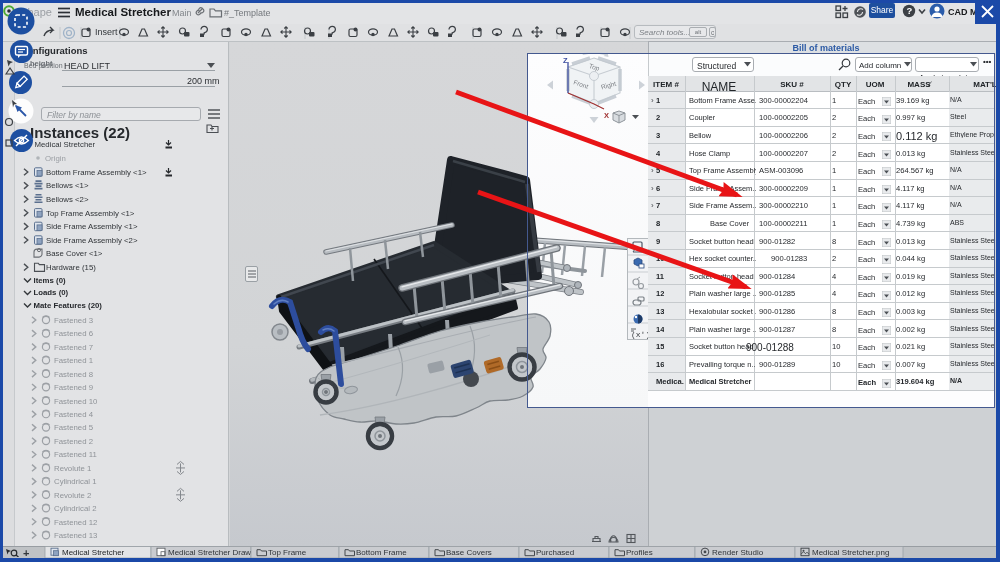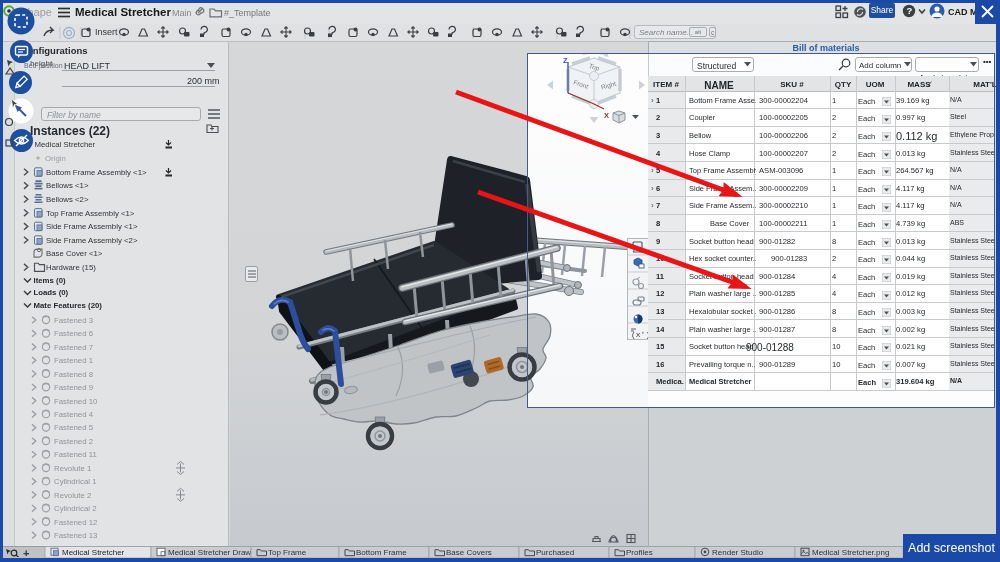--- a/index.html
+++ b/index.html
@@ -121,21 +121,21 @@
       <rect x="598" y="5" width="8" height="7.5" rx="1.5" fill="none" stroke="#3b3f44" stroke-width="1.2"></rect>
       <circle cx="604.5" cy="5.5" r="2" fill="#3b3f44"></circle>
       <ellipse cx="622" cy="8" rx="4.5" ry="3.2" fill="none" stroke="#3b3f44" stroke-width="1.2"></ellipse>
       <circle cx="622" cy="10.5" r="1.7" fill="#3b3f44"></circle>
       <path d="M638,12 l3,-7 h2.5 l3,7 z" fill="none" stroke="#3b3f44" stroke-width="1.2"></path>
       <path d="M662,3 v10 M657,8 h10 M660.3,4.5 l1.7,-1.7 1.7,1.7 M660.3,11.5 l1.7,1.7 1.7,-1.7 M658.5,6.3 l-1.7,1.7 1.7,1.7 M665.5,6.3 l1.7,1.7 -1.7,1.7" stroke="#3b3f44" stroke-width="1.1" fill="none"></path>
       <circle cx="680.5" cy="7" r="3" fill="none" stroke="#3b3f44" stroke-width="1.2"></circle>
       <rect x="682" y="8" width="5.5" height="4.5" rx="1" fill="#3b3f44"></rect>
     </svg>
 <div class="abs" style="left:634px;top:25px;width:82px;height:14px;background:#e7e8ea;border:1px solid #b7bbbf;border-radius:3px;"></div>
-<div class="tx" style="left:639px;top:28px;font-size:8px;color:#7d8186;font-weight:normal;font-style:italic;letter-spacing:0;">Search name...</div>
+<div class="tx" style="left:639px;top:28px;font-size:8px;color:#7d8186;font-weight:normal;font-style:italic;letter-spacing:0;">Search tools...</div>
 <div class="abs" style="left:689px;top:27px;width:18px;height:10px;border:1px solid #a9adb1;border-radius:2px;font-size:6px;color:#6e7277;text-align:center;line-height:9px;">alt</div>
 <div class="abs" style="left:709px;top:27px;width:7px;height:10px;border:1px solid #a9adb1;border-radius:2px;font-size:6.5px;color:#6e7277;text-align:center;line-height:9px;">c</div>
 <div class="tx" style="left:20px;top:45px;font-size:9.5px;color:#26292d;font-weight:bold;font-style:normal;letter-spacing:0;">Configurations</div>
 <div class="tx" style="left:24px;top:62px;font-size:7px;color:#6b6f74;font-weight:normal;font-style:normal;letter-spacing:0;">Bed position</div>
 <div class="tx" style="left:64px;top:61px;font-size:9px;color:#2b2e32;font-weight:normal;font-style:normal;letter-spacing:0;">HEAD LIFT</div>
 <div class="abs" style="left:62px;top:70px;width:153px;height:1px;background:#9va0a5;background:#9aa0a5;"></div>
 <svg class="abs" style="left:207px;top:63px;" width="8" height="6" viewBox="0 0 8 6">
       <path d="M0,0 L4,5 L8,0 z" fill="#4b4f54"></path>
     </svg>
 <div class="tx" style="left:30px;top:59px;font-size:7.5px;color:#6b6f74;font-weight:bold;font-style:normal;letter-spacing:0;">height</div>
@@ -143,21 +143,21 @@
 <div class="abs" style="left:62px;top:86px;width:153px;height:1px;background:#9aa0a5;"></div>
 <div class="abs" style="left:41px;top:107px;width:160px;height:14px;background:#e7e8ea;border:1px solid #a6aaaf;border-radius:3px;"></div>
 <div class="tx" style="left:47px;top:110px;font-size:8.5px;color:#8d9196;font-weight:normal;font-style:italic;letter-spacing:0;">Filter by name</div>
 <svg class="abs" style="left:207px;top:108px;" width="14" height="12" viewBox="0 0 14 12">
 <g stroke="#3c4045" stroke-width="1.3">
         <line x1="1" y1="2" x2="13" y2="2"></line>
         <line x1="1" y1="6" x2="13" y2="6"></line>
         <line x1="1" y1="10" x2="13" y2="10"></line>
       </g>
     </svg>
-<div class="tx" style="left:30px;top:124px;font-size:12px;color:#26292d;font-weight:bold;font-style:normal;letter-spacing:0;text-align:center;">Instances (22)</div>
+<div class="tx" style="left:30px;top:124px;font-size:15px;color:#26292d;font-weight:bold;font-style:normal;letter-spacing:0;text-align:center;">Instances (22)</div>
 <svg class="abs" style="left:206px;top:123px;" width="13" height="10" viewBox="0 0 13 10">
 <path d="M1,2 h4 l1,1.5 h6 v6 h-11 z" fill="none" stroke="#4b4f54" stroke-width="1.1"></path>
       <path d="M4,5.5 h4 M6,3.5 v4" stroke="#4b4f54" stroke-width="1.1"></path>
     </svg>
 <svg class="abs" style="left:15px;top:136px;" width="214" height="410" viewBox="0 0 214 410">
       <rect x="7" y="3.8" width="7.5" height="8.5" rx="1" fill="#dfe5ee" stroke="#5b708f" stroke-width="1"></rect>
       <rect x="9.5" y="6.5" width="5" height="5.5" fill="#8fa3c0" stroke="#5b708f" stroke-width="0.8"></rect>
       <text x="19.5" y="10.8" font-size="7.8" fill="#303438" font-weight="normal" font-family="Liberation Sans">Medical Stretcher</text>
       <path d="M153.5,4 v4.5 m-2.5,-2 l2.5,2.5 2.5,-2.5" stroke="#26292d" stroke-width="1.2" fill="none"></path>
       <rect x="150.5" y="10.5" width="6.5" height="2" fill="#26292d"></rect>
@@ -466,21 +466,21 @@
     </svg>
 <div class="abs" style="left:915px;top:57px;width:64px;height:15px;background:#fff;border:1px solid #a9adb2;border-radius:3px;"></div>
 <div class="tx" style="left:919px;top:60.5px;font-size:8px;color:#26292d;font-weight:normal;font-style:normal;letter-spacing:0;margin-top:12px;">Apply template</div>
 <svg class="abs" style="left:970px;top:62px;" width="7" height="5" viewBox="0 0 7 5">
       <path d="M0,0 L3.5,4.5 L7,0 z" fill="#4b4f54"></path>
     </svg>
 <div class="tx" style="left:983px;top:57px;font-size:8px;color:#26292d;font-weight:bold;font-style:normal;letter-spacing:0;">•••</div>
 <div class="abs" style="left:648px;top:76px;width:347px;height:315px;background:#fff;font-family:'Liberation Sans',sans-serif;">
       <div class="abs" style="left:0;top:0;width:347px;height:15.5px;background:#e2e4e6;border-bottom:1px solid #b9bdc1;"></div>
       <div class="tx" style="left:18px;top:3.5px;transform:translateX(-50%);font-size:8px;font-weight:bold;color:#212529;">ITEM #</div>
-      <div class="tx" style="left:71px;top:3.5px;transform:translateX(-50%);font-size:10px;font-weight:bold;color:#212529;">NAME</div>
+      <div class="tx" style="left:71px;top:3.5px;transform:translateX(-50%);font-size:12px;font-weight:normal;color:#212529;">NAME</div>
       <div class="tx" style="left:144px;top:3.5px;transform:translateX(-50%);font-size:8px;font-weight:bold;color:#212529;">SKU #</div>
       <div class="tx" style="left:195px;top:3.5px;transform:translateX(-50%);font-size:8px;font-weight:bold;color:#212529;">QTY</div>
       <div class="tx" style="left:227px;top:3.5px;transform:translateX(-50%);font-size:8px;font-weight:bold;color:#212529;">UOM</div>
       <div class="tx" style="left:271px;top:3.5px;transform:translateX(-50%);font-size:8px;font-weight:bold;color:#212529;">MASS</div>
       <div class="tx" style="left:337px;top:3.5px;transform:translateX(-50%);font-size:8px;font-weight:bold;color:#212529;">MAT'L</div>
       <div class="tx" style="left:281px;top:3.5px;font-size:8px;font-style:italic;color:#212529;">∕</div>
       <div class="abs" style="left:36.5px;top:0;width:1px;height:315px;background:#c6cacd;"></div>
       <div class="abs" style="left:106px;top:0;width:1px;height:315px;background:#c6cacd;"></div>
       <div class="abs" style="left:182px;top:0;width:1px;height:315px;background:#c6cacd;"></div>
       <div class="abs" style="left:208px;top:0;width:1px;height:315px;background:#c6cacd;"></div>
@@ -790,18 +790,17 @@
       <rect x="695" y="0.5" width="100" height="11.5" fill="#caccd0" stroke="#9aa0a5" stroke-width="0.8"></rect>
       <circle cx="705" cy="5.9" r="3.8" fill="none" stroke="#44484d" stroke-width="1"></circle>
       <circle cx="705" cy="5.9" r="1.4" fill="#44484d"></circle>
       <text x="712" y="8.7" font-size="8" fill="#2f3338" font-family="Liberation Sans">Render Studio</text>
       <rect x="795" y="0.5" width="108" height="11.5" fill="#caccd0" stroke="#9aa0a5" stroke-width="0.8"></rect>
       <rect x="801" y="2.2" width="8" height="7.5" fill="none" stroke="#44484d" stroke-width="1"></rect>
       <circle cx="803.5" cy="4.7" r="1" fill="#44484d"></circle>
       <path d="M801,8.2 l2.5,-2.5 2,2 1.5,-1.5 2,2" fill="none" stroke="#44484d" stroke-width="0.9"></path>
       <text x="812" y="8.7" font-size="8" fill="#2f3338" font-family="Liberation Sans">Medical Stretcher.png</text>
     </svg>
-<div class="abs" style="left:903px;top:534px;width:97px;height:28px;background:#1b49a8;color:#fff;font-size:12.5px;text-align:center;line-height:28px;">Add screenshot</div>
 <div class="abs" style="left:0;top:0;width:1000px;height:3px;background:#1b49a8;"></div>
 <div class="abs" style="left:0;top:0;width:3px;height:562px;background:#1b49a8;"></div>
 <div class="abs" style="left:996px;top:0;width:4px;height:562px;background:#1b49a8;"></div>
 <div class="abs" style="left:0;top:558px;width:1000px;height:4px;background:#1b49a8;"></div>
 </div>
 
 </body></html>

